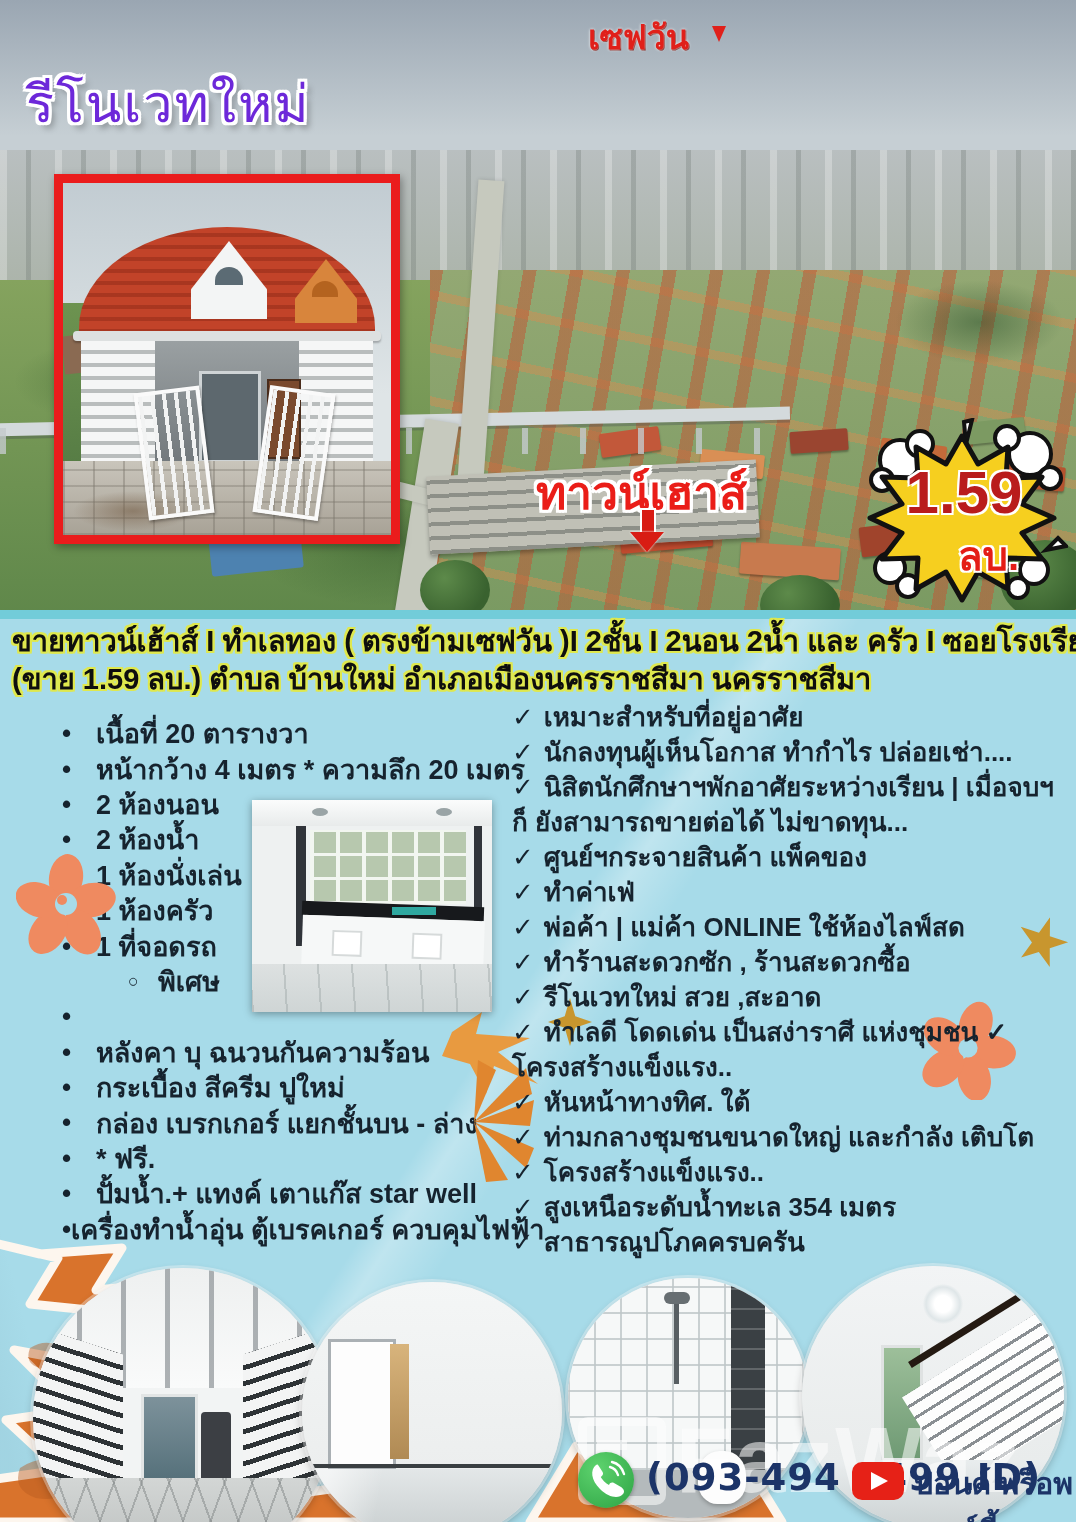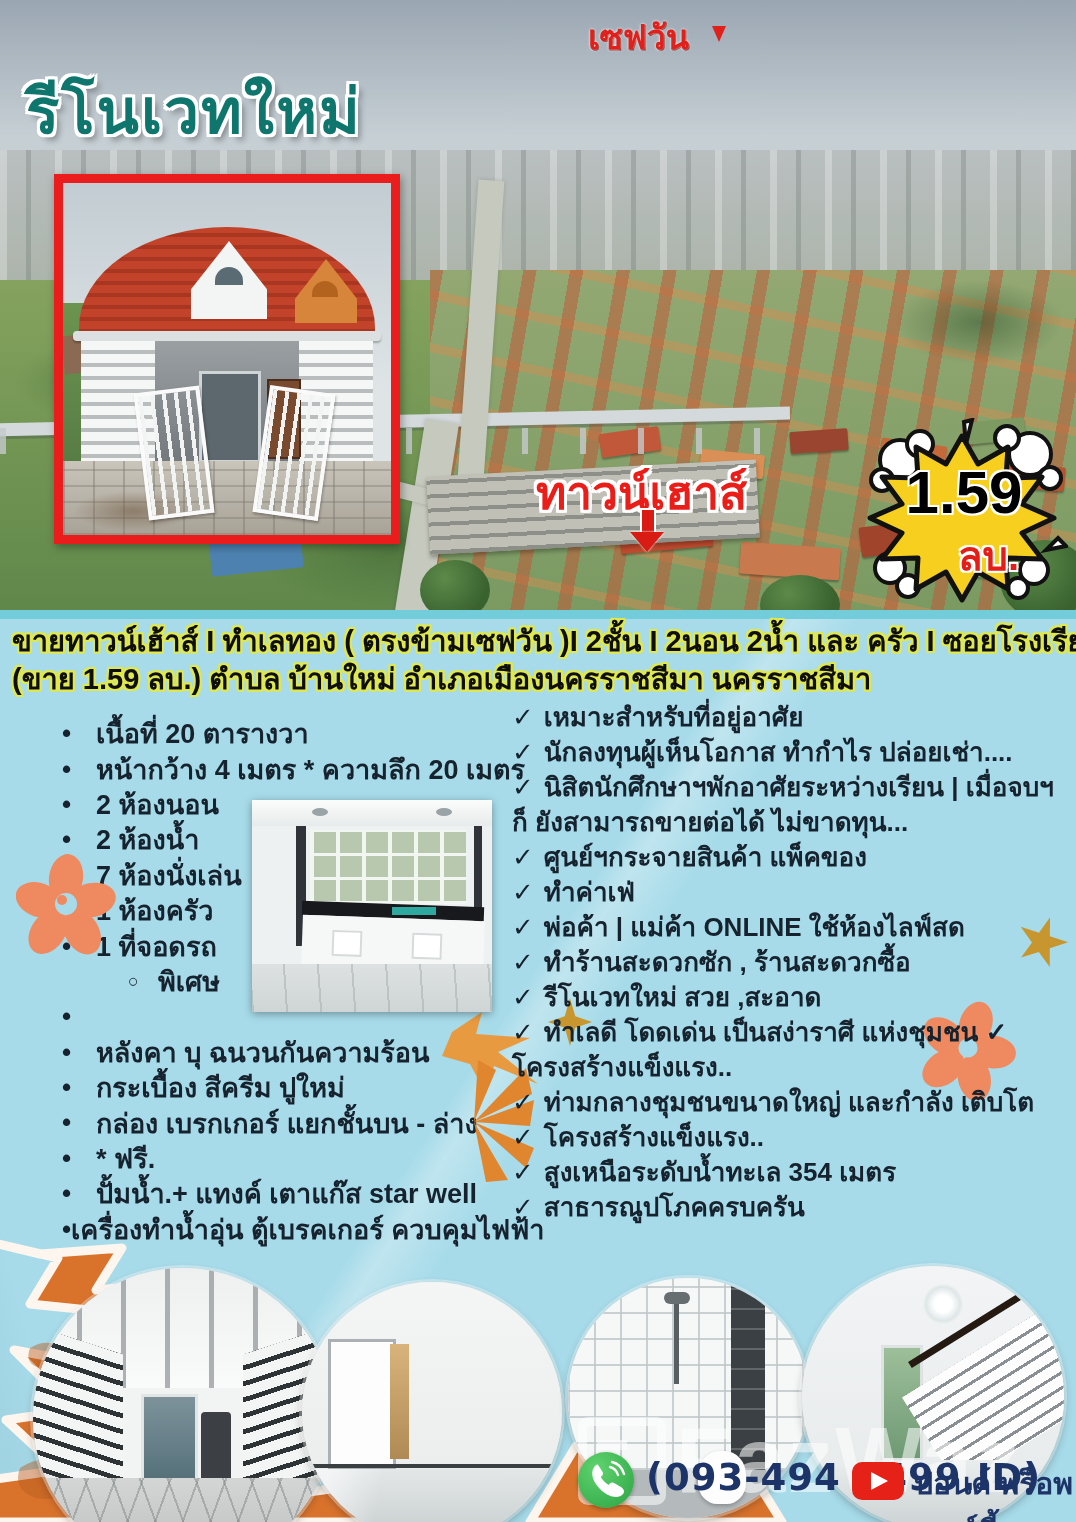--- a/index.html
+++ b/index.html
@@ -38,21 +38,21 @@
   .rowhouse:after{content:"";position:absolute;inset:0;
     background:repeating-linear-gradient(0deg,rgba(90,95,90,.5) 0 4px,rgba(0,0,0,0) 4px 14px);}
   .tarp{top:532px;left:210px;width:92px;height:40px;background:#4d82b0;transform:rotate(-6deg);border-radius:3px;}
   .treeblob{border-radius:50%;background:radial-gradient(circle at 35% 30%,#5d8a4a,#39622f 70%);}
 
   
   .safe-one{top:10px;left:588px;font-size:34px;font-weight:800;color:#e0201a;
     text-shadow:0 0 3px #fff,1px 1px 0 #7a0d08;}
   .safe-one-arrow{top:26px;left:712px;width:0;height:0;border-left:7px solid rgba(0,0,0,0);
     border-right:7px solid rgba(0,0,0,0);border-top:16px solid #e0201a;}
-  .main-title{top:62px;left:26px;font-size:62px;font-weight:700;color:#0f766e;letter-spacing:2px;
+  .main-title{top:62px;left:26px;font-size:52px;font-weight:400;color:#6d28d9;letter-spacing:2px;
     text-shadow:-3px -3px 0 #fff,3px -3px 0 #fff,-3px 3px 0 #fff,3px 3px 0 #fff,0 -3px 0 #fff,0 3px 0 #fff,-3px 0 0 #fff,3px 0 0 #fff,5px 6px 6px rgba(0,0,0,.35);}
   .th-label{top:456px;left:536px;font-size:46px;font-weight:800;color:#ea1d18;
     text-shadow:-3px -3px 0 #fff,3px -3px 0 #fff,-3px 3px 0 #fff,3px 3px 0 #fff,0 -3px 0 #fff,0 3px 0 #fff,-3px 0 0 #fff,3px 0 0 #fff;}
   .th-arrow-stem{top:508px;left:640px;width:12px;height:24px;background:#d81c14;border:2px solid #fff;border-bottom:none;}
   .th-arrow-head{top:532px;left:630px;width:0;height:0;border-left:17px solid rgba(0,0,0,0);
     border-right:17px solid rgba(0,0,0,0);border-top:20px solid #d81c14;
     filter:drop-shadow(0 0 1px #fff);}
 
   
   .house-inset{top:174px;left:54px;width:328px;height:352px;border:9px solid #ea1c1c;
@@ -78,21 +78,21 @@
      repeating-linear-gradient(90deg,rgba(120,115,105,.4) 0 2px,rgba(0,0,0,0) 2px 30px),
      repeating-linear-gradient(0deg,rgba(120,115,105,.35) 0 2px,rgba(0,0,0,0) 2px 16px),
      linear-gradient(#c9c5bb,#a8a296);}
   .hi-stain{left:10px;bottom:4px;width:120px;height:40px;background:radial-gradient(closest-side,rgba(110,85,60,.55),rgba(0,0,0,0));}
   .hi-gate{bottom:18px;width:58px;height:120px;border:4px solid #fafafa;
      background:repeating-linear-gradient(90deg,#f2f3f3 0 4px,rgba(0,0,0,0) 4px 12px);box-shadow:1px 2px 3px rgba(0,0,0,.3);}
 
   
   .burst{top:418px;left:860px;width:208px;height:202px;}
   .burst .amount{position:absolute;top:40px;left:0;width:100%;text-align:center;
-     font-size:60px;font-weight:800;color:#000000;
+     font-size:60px;font-weight:800;color:#b91c1c;
      text-shadow:-2px -2px 0 #fff,2px -2px 0 #fff,-2px 2px 0 #fff,2px 2px 0 #fff;}
   .burst .unit{position:absolute;top:106px;left:98px;font-size:40px;font-weight:800;color:#e41d16;
      text-shadow:-2px -2px 0 #fff,2px -2px 0 #fff,-2px 2px 0 #fff,2px 2px 0 #fff;}
 
   
   .paper{top:610px;left:0;right:0;bottom:0;background:
      linear-gradient(123deg,rgba(255,255,255,0) 46%,rgba(255,255,255,.28) 48%,rgba(255,255,255,0) 52%),
      linear-gradient(75deg,rgba(120,160,175,.12) 0 2%,rgba(0,0,0,0) 6%),
      #a7dbe9;}
   .paper-strip{top:610px;left:0;right:0;height:9px;background:#72ccd9;}
@@ -351,21 +351,21 @@
     <li>
         <span class="mk">•</span>
         <span>2 ห้องนอน</span>
       </li>
     <li>
         <span class="mk">•</span>
         <span>2 ห้องน้ำ</span>
       </li>
     <li>
         <span class="mk">•</span>
-        <span>7 ห้องนั่งเล่น</span>
+        <span>1 ห้องนั่งเล่น</span>
       </li>
     <li>
         <span class="mk">•</span>
         <span>1 ห้องครัว</span>
       </li>
     <li>
         <span class="mk">•</span>
         <span>1 ที่จอดรถ</span>
       </li>
     <li class="sub">
@@ -420,20 +420,21 @@
   <ul class="abs plain hl">
     <li><span class="chk">✓</span><span>เหมาะสำหรับที่อยู่อาศัย</span></li>
     <li><span class="chk">✓</span><span>นักลงทุนผู้เห็นโอกาส ทำกำไร ปล่อยเช่า....</span></li>
     <li><span class="chk">✓</span><span>นิสิตนักศึกษาฯพักอาศัยระหว่างเรียน | เมื่อจบฯ ก็ ยังสามารถขายต่อได้ ไม่ขาดทุน...</span></li>
     <li><span class="chk">✓</span><span>ศูนย์ฯกระจายสินค้า แพ็คของ</span></li>
     <li><span class="chk">✓</span><span>ทำค่าเฟ่</span></li>
     <li><span class="chk">✓</span><span>พ่อค้า | แม่ค้า ONLINE ใช้ห้องไลฟ์สด</span></li>
     <li><span class="chk">✓</span><span>ทำร้านสะดวกซัก , ร้านสะดวกซื้อ</span></li>
     <li><span class="chk">✓</span><span>รีโนเวทใหม่ สวย ,สะอาด</span></li>
     <li><span class="chk">✓</span><span>ทำเลดี โดดเด่น เป็นสง่าราศี แห่งชุมชน ✓ โครงสร้างแข็งแรง..</span></li>
+    <li><span class="chk">✓</span><span>หันหน้าทางทิศ. ใต้</span></li>
     <li><span class="chk">✓</span><span>ท่ามกลางชุมชนขนาดใหญ่ และกำลัง เติบโต</span></li>
     <li><span class="chk">✓</span><span>โครงสร้างแข็งแรง..</span></li>
     <li><span class="chk">✓</span><span>สูงเหนือระดับน้ำทะเล 354 เมตร</span></li>
     <li><span class="chk">✓</span><span>สาธารณูปโภคครบครัน</span></li>
   </ul>
 
   <svg class="abs torn" viewBox="0 0 820 294">
     <path fill="#d9732c" stroke="#fdf6ee" stroke-width="9" stroke-linejoin="round" d="M-10,14 L58,30 L30,76 L108,84 L68,132 L14,122 L74,182 L6,192 L60,242 L-10,252 L-10,294 L400,294 L352,258 L280,268 L312,214 L236,226 L268,172 L196,180 L228,132 L162,142 L194,96 L132,102 L162,56 L96,62 L122,20 L40,26 Z"></path>
     <path fill="#b85a1e" opacity=".45" d="M20,240 q30,-20 60,6 q-10,30 -44,24 q-24,-8 -16,-30 Z M90,170 q24,-14 44,6 q-6,22 -32,18 q-18,-6 -12,-24 Z M30,120 q20,-12 36,4 q-4,18 -26,16 q-16,-4 -10,-20 Z"></path>
     <path fill="#d9732c" stroke="#fdf6ee" stroke-width="9" stroke-linejoin="round" d="M530,294 L576,218 L610,240 L648,148 L686,224 L724,200 L782,294 Z"></path>

